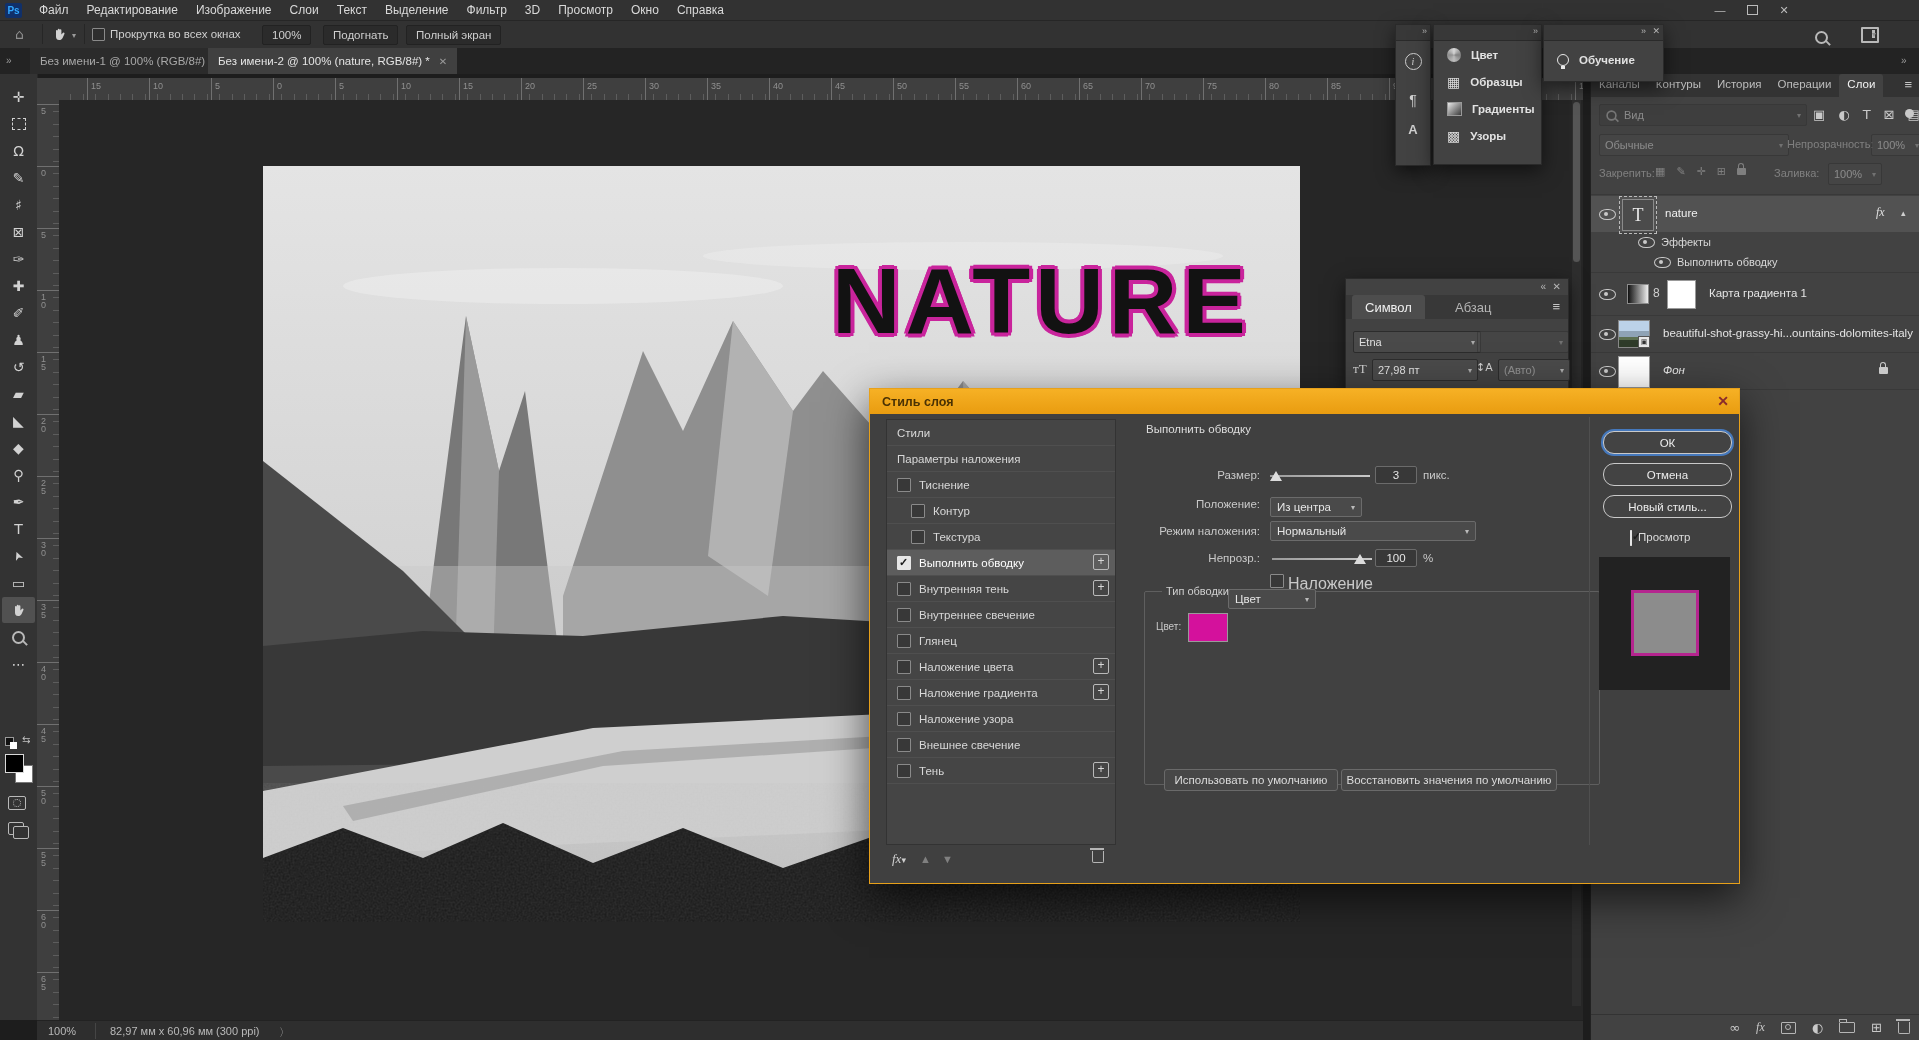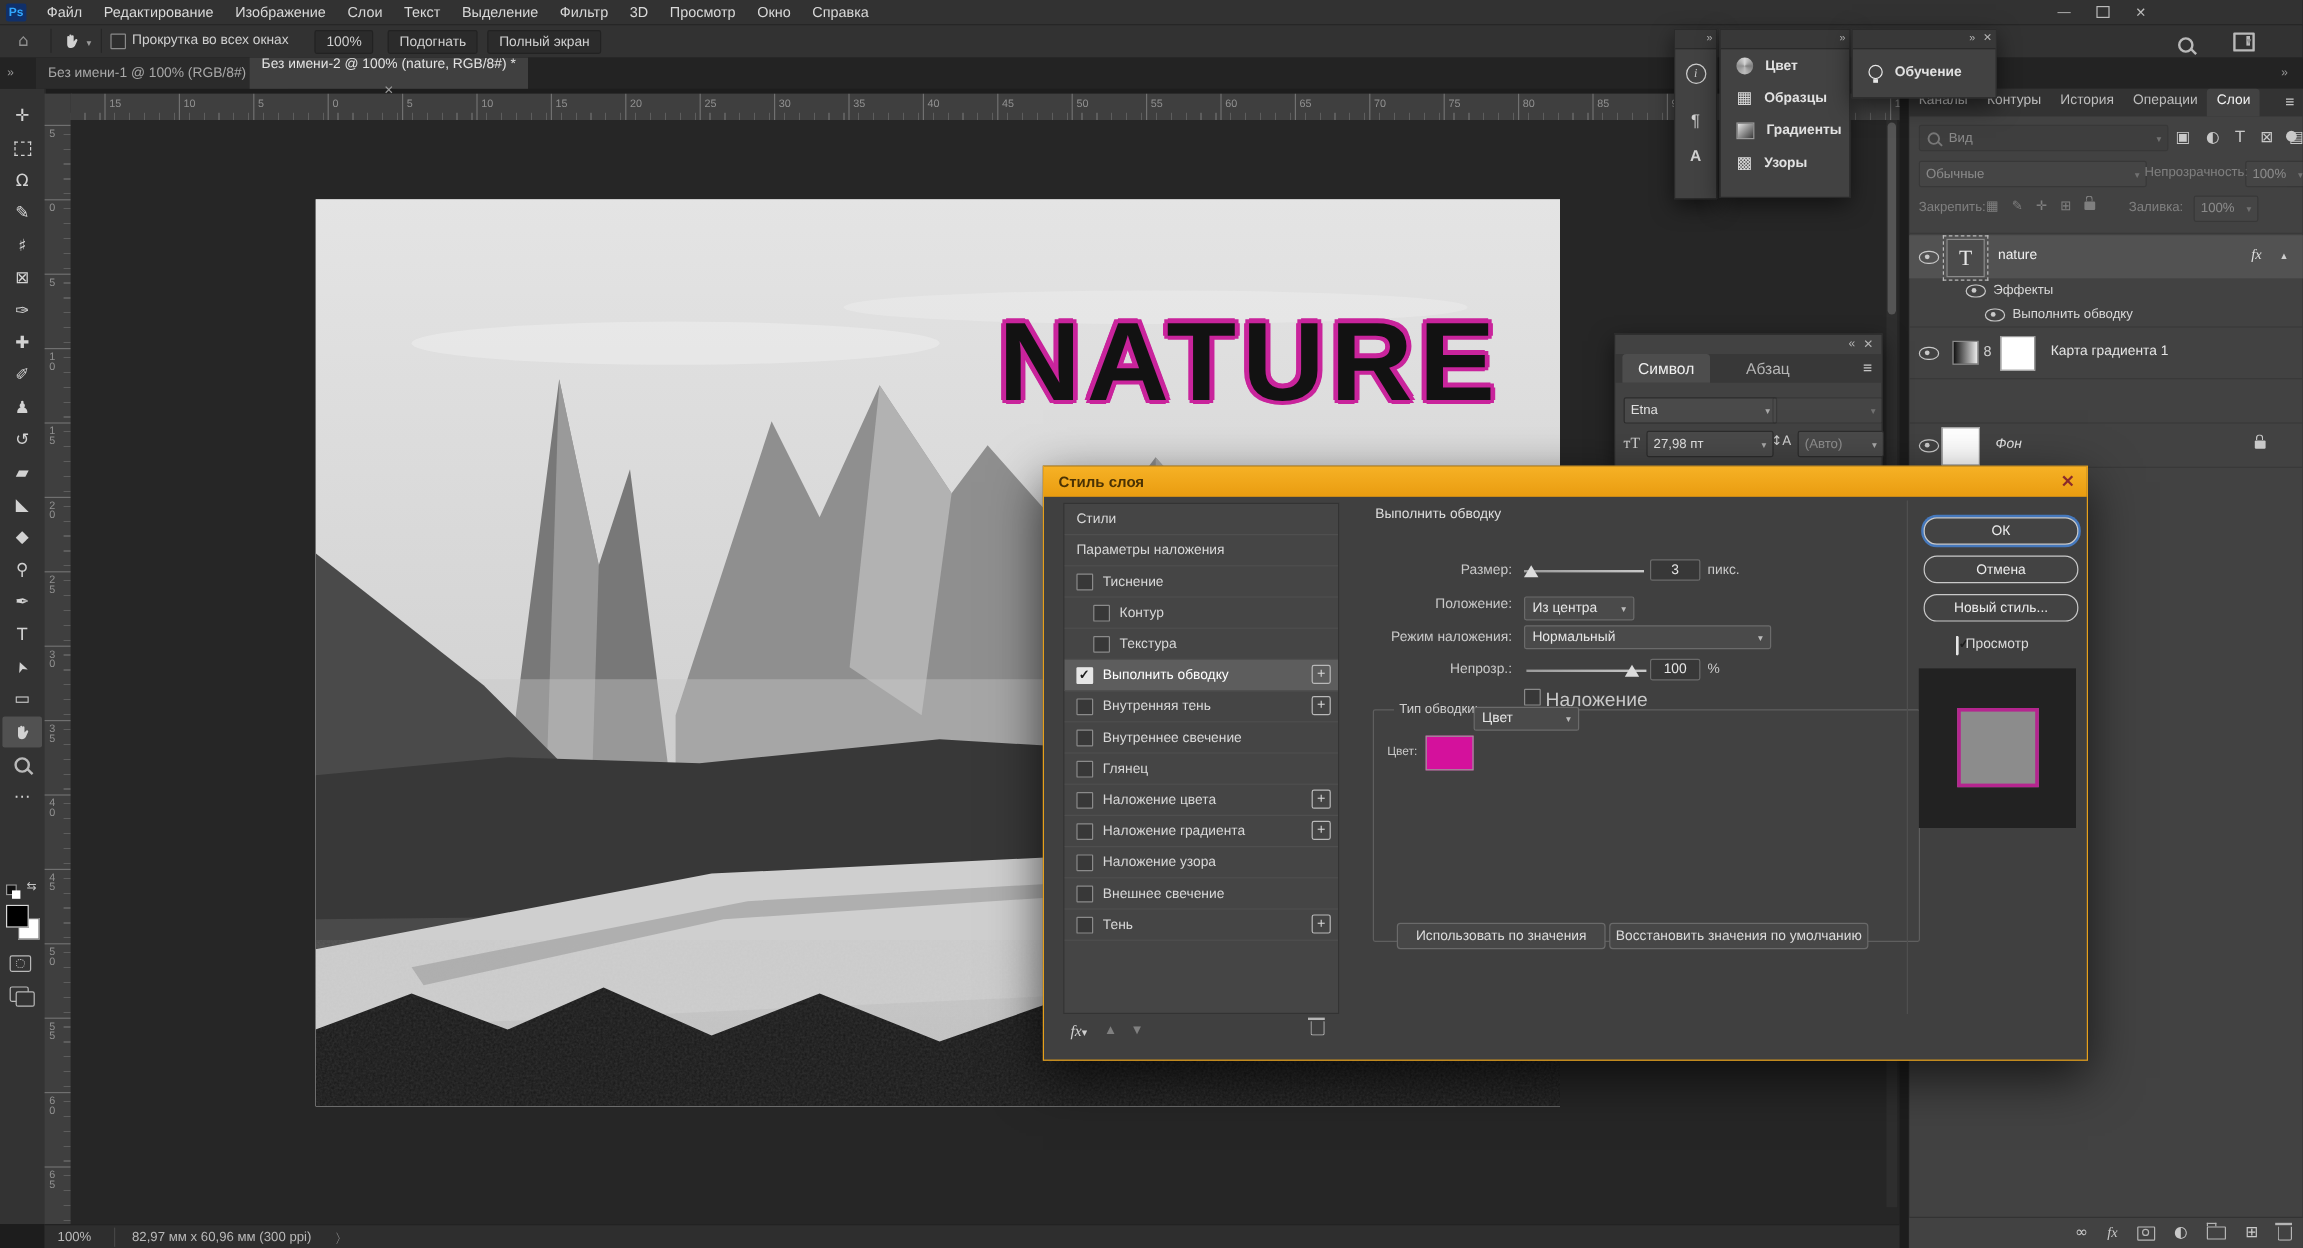--- a/index.html
+++ b/index.html
@@ -170,21 +170,21 @@
   <span class="a" style="left:1872px;top:9px;color:#8f8f8f;font-size:8px;">▾</span>
   
 </div>
 
 <div id="tabbar" class="a">
   <span class="a" style="left:6px;top:7px;color:#9a9a9a;font-size:10px;letter-spacing:-1px;">»</span>
   <span class="doctab" style="left:30px;background:#2b2b2b;color:#a8a8a8;">
     <span>Без имени-1 @ 100% (RGB/8#) *</span>
     <span class="x">✕</span>
   </span>
-  <span class="doctab" style="left:208px;background:#404040;color:#e3e3e3;flex-direction:column;">
+  <span class="doctab" style="left:208px;background:#404040;color:#e3e3e3;">
     <span>Без имени-2 @ 100% (nature, RGB/8#) *</span>
     <span class="x">✕</span>
   </span>
   <span class="a" style="left:1901px;top:7px;color:#9a9a9a;font-size:10px;letter-spacing:-1px;">»</span>
 </div>
 
 <div id="toolbar" class="a">
   <div id="tool-list">
       <div class="tool" style="top: 10px;">
         <span class="tg">✛</span>
@@ -585,20 +585,26 @@
 
   <div class="a" style="left:0;top:199px;width:329px;height:42px;">
     <span class="eye" style="position:absolute;left:8px;top:16px;"></span>
     <span class="a" style="left:36px;top:11px;width:20px;height:18px;border:1px solid #8b8b8b;background:linear-gradient(90deg,#111,#ededed);"></span>
     <span class="a" style="left:62px;top:13px;color:#cfcfcf;font-size:12px;">8</span>
     <span class="a" style="left:76px;top:7px;width:27px;height:27px;background:#fff;border:1px solid #999;"></span>
     <span class="a" style="left:118px;top:14px;font-size:11.5px;color:#e4e4e4;">Карта градиента 1</span>
   </div>
   <div class="lrow-sep" style="top:241px;"></div>
 
+  <div class="a" style="left:0;top:242px;width:329px;height:36px;">
+    <span class="eye" style="position:absolute;left:8px;top:13px;"></span>
+    <span class="a" style="left:27px;top:4px;width:30px;height:26px;border:1px solid #888;background:linear-gradient(180deg,#bcd2e8 0 40%,#8fa3b5 40% 60%,#5d7050 60% 75%,#2f3b2a 75% 100%);"></span>
+    <span class="a" style="left:47px;top:20px;width:10px;height:10px;background:#e8e8e8;border:1px solid #555;font-size:7px;line-height:9px;text-align:center;color:#333;">▣</span>
+    <span class="a" style="left:72px;top:11px;font-size:11.5px;color:#e4e4e4;">beautiful-shot-grassy-hi...ountains-dolomites-italy</span>
+  </div>
   <div class="lrow-sep" style="top:278px;"></div>
 
   <div class="a" style="left:0;top:279px;width:329px;height:36px;">
     <span class="eye" style="position:absolute;left:8px;top:13px;"></span>
     <span class="a" style="left:27px;top:3px;width:30px;height:30px;background:#fff;border:1px solid #999;"></span>
     <span class="a" style="left:72px;top:11px;font-size:11.5px;color:#e4e4e4;font-style:italic;">Фон</span>
     <span class="lockic" style="position:absolute;left:288px;top:14px;"></span>
   </div>
   <div class="lrow-sep" style="top:315px;"></div>
 
@@ -727,21 +733,21 @@
       <span>Тип обводки:</span>
     </legend>
   </fieldset>
   <div class="ddl" style="left:358px;top:200px;width:74px;">
     <span>Цвет</span>
       <span class="ar">▾</span>
   </div>
   <span class="a" style="left:286px;top:232px;font-size:10px;color:#c9c9c9;">Цвет:</span>
   <span class="a" style="left:318px;top:224px;width:38px;height:27px;background:#d4119c;border:1px solid #9a9a9a;"></span>
 
-  <div class="rectbtn" style="left:294px;top:380px;width:172px;">Использовать по значения</div>
+  <div class="rectbtn" style="left:294px;top:380px;width:172px;">Использовать по умолчанию</div>
   <div class="rectbtn" style="left:471px;top:380px;width:214px;">Восстановить значения по умолчанию</div>
 
   
   <div class="a" style="left:719px;top:28px;width:1px;height:428px;background:#4f4f4f;"></div>
   <div class="pill" style="left:733px;top:42px;width:127px;box-shadow:0 0 0 2px rgba(70,130,210,.85);">ОК</div>
   <div class="pill" style="left:733px;top:74px;width:127px;">Отмена</div>
   <div class="pill" style="left:733px;top:106px;width:127px;">Новый стиль...</div>
   <span class="cbs on a" style="left:748px;top:141px;"></span>
   <span class="a" style="left:768px;top:142px;font-size:11.5px;color:#dcdcdc;">Просмотр</span>
   <div class="a" style="left:729px;top:168px;width:131px;height:133px;background:#222;">

